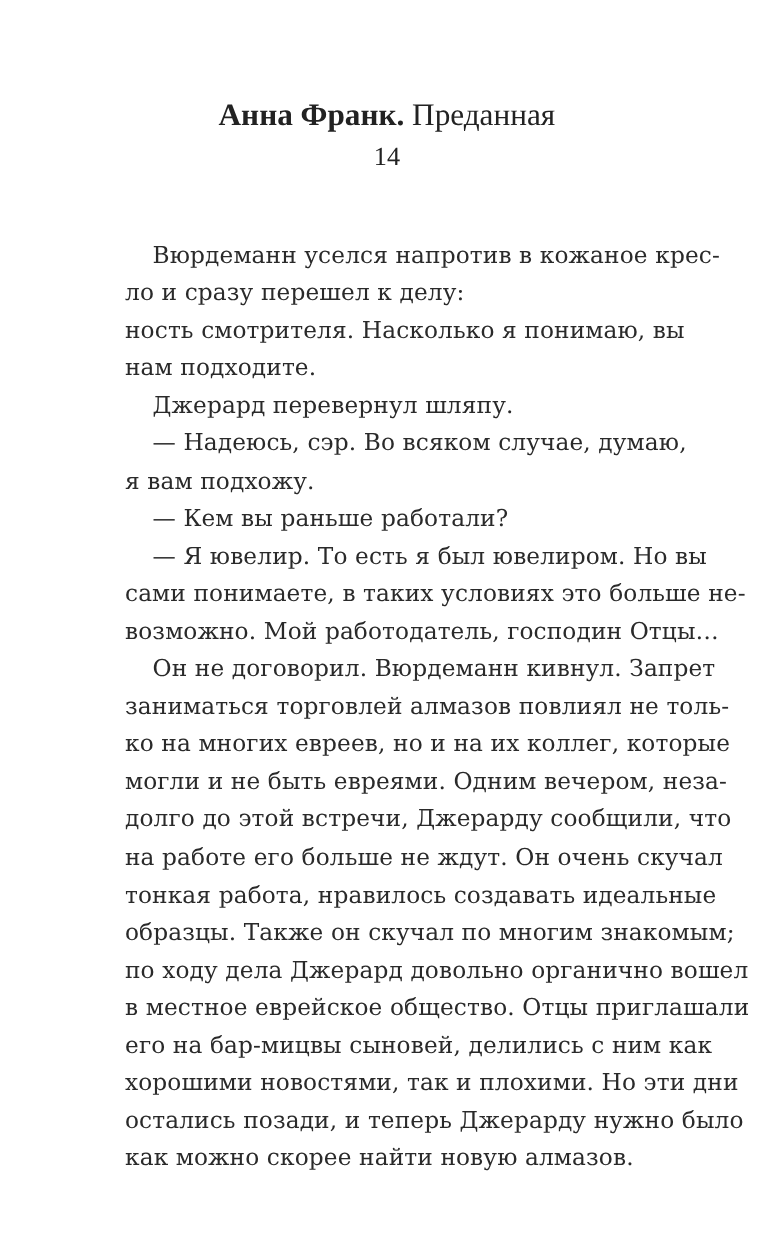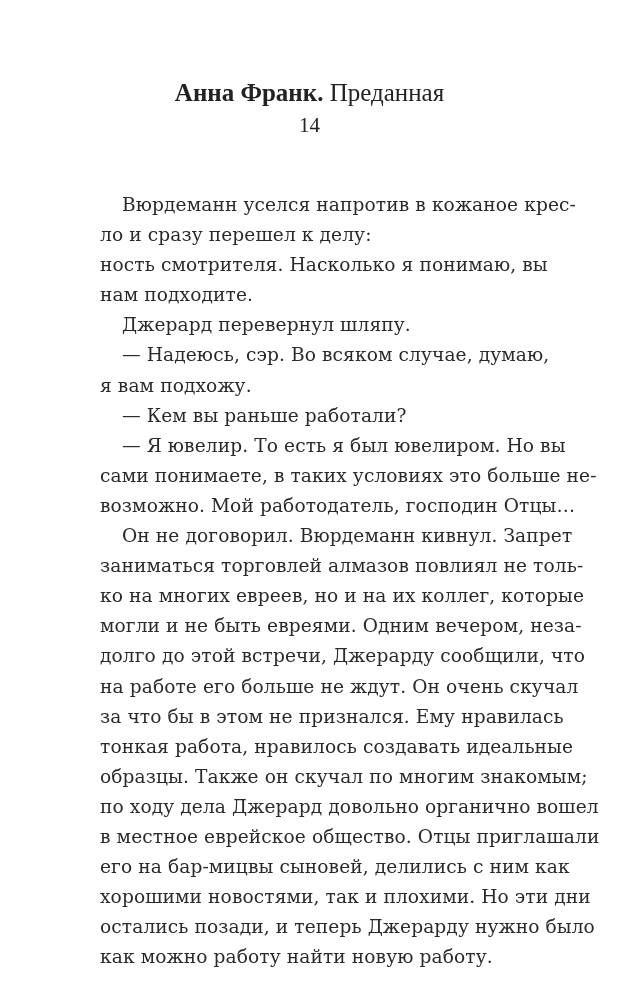--- a/index.html
+++ b/index.html
@@ -82,22 +82,21 @@
     <span class="line indent last">— Кем вы раньше работали?</span>
     <span class="line indent">— Я ювелир. То есть я был ювелиром. Но вы</span>
     <span class="line">сами понимаете, в таких условиях это больше не-</span>
     <span class="line last">возможно. Мой работодатель, господин Отцы…</span>
     <span class="line indent">Он не договорил. Вюрдеманн кивнул. Запрет</span>
     <span class="line">заниматься торговлей алмазов повлиял не толь-</span>
     <span class="line">ко на многих евреев, но и на их коллег, которые</span>
     <span class="line">могли и не быть евреями. Одним вечером, неза-</span>
     <span class="line">долго до этой встречи, Джерарду сообщили, что</span>
     <span class="line">на работе его больше не ждут. Он очень скучал</span>
-    <span class="line">за что бы в этом не признался. Ему нравилась</span>
     <span class="line">тонкая работа, нравилось создавать идеальные</span>
     <span class="line">образцы. Также он скучал по многим знакомым;</span>
     <span class="line">по ходу дела Джерард довольно органично вошел</span>
     <span class="line">в местное еврейское общество. Отцы приглашали</span>
     <span class="line">его на бар-мицвы сыновей, делились с ним как</span>
     <span class="line">хорошими новостями, так и плохими. Но эти дни</span>
     <span class="line">остались позади, и теперь Джерарду нужно было</span>
-    <span class="line last">как можно работу найти новую работу.</span>
+    <span class="line last">как можно скорее найти новую алмазов.</span>
   </div>
 
 </body></html>

